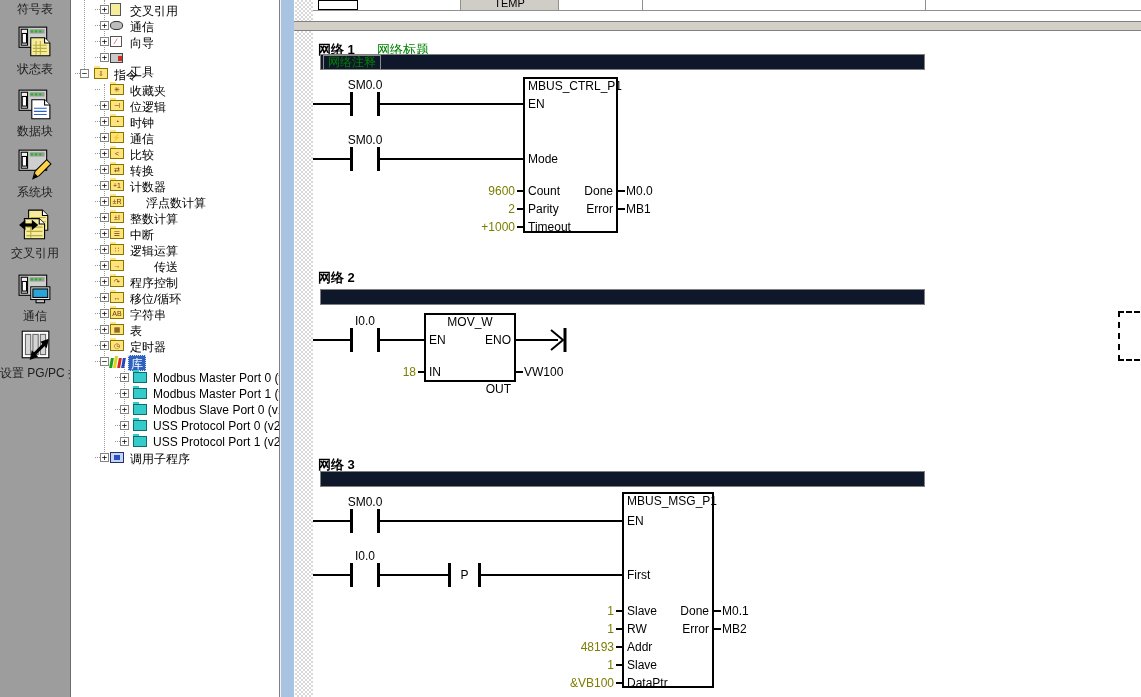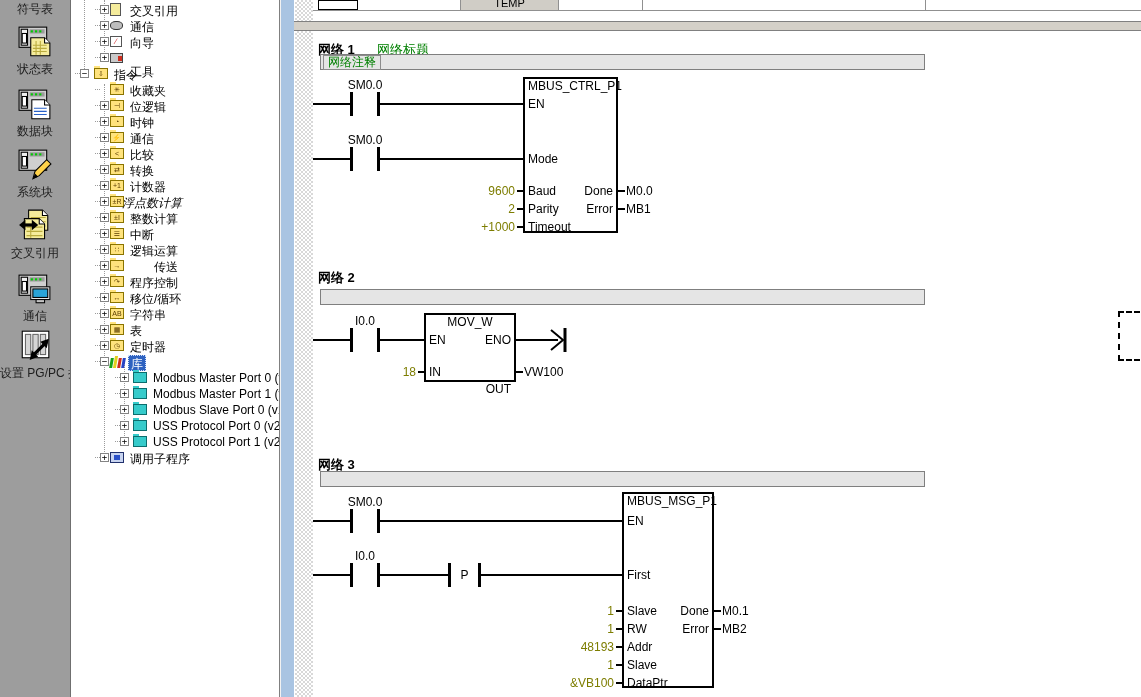--- a/index.html
+++ b/index.html
@@ -23,21 +23,21 @@
   .tlabel.sel{background:#2e62c0;color:#fff;border:1px dotted #cfe0ff}
   .tfold{width:14px;height:11px;background:#ffe37d;border:1px solid #8a7400;box-sizing:border-box;
          font-size:7px;line-height:9px;text-align:center;color:#5a3c00;overflow:hidden}
   .tfold.teal{background:#36cbcb;border-color:#0c6d6d;color:#063}
   .wire{background:#000;height:2px}
   .cbar{background:#000;width:3px;height:24px}
   .ltext{white-space:nowrap;color:#000}
   .olive{color:#7d7d00}
   .green{color:#008000}
   .netbox{border:2px solid #000;background:#fff;box-sizing:border-box}
-  .combar{background:#e5e5e5;border:1px solid #7f7f7f;box-sizing:border-box;height:16px}
+  .combar{background:#0f172a;border:1px solid #7f7f7f;box-sizing:border-box;height:16px}
   svg{display:block}
 </style>
 </head>
 <body>
 
 <div id="navbar" class="abs">
     <div class="abs" style="left: 0px; top: 0px; width: 70px; height: auto; background: transparent;"></div>
     <div class="abs nav-label" style="left: 0px; top: 1px; width: 70px; height: 14px;">符号表</div>
     <div class="abs" style="left: 0px; top: 25px; width: 70px; height: auto; background: transparent;"></div>
     <div class="abs" style="left: 18px; top: 25px; width: 34px; height: 34px;">
@@ -204,21 +204,21 @@
     <div class="abs dotstub" style="left: 23px; top: 185px; width: 5px;"></div>
     <div class="abs expander" style="left: 28px; top: 181px;">+</div>
     <div class="abs tfold" style="left: 38px; top: 180px; width: 14px; height: 11px;">+1</div>
     <div class="abs" style="left: 38px; top: 178px; width: 6px; height: 2px; background: rgb(255, 227, 125); border: 0px;"></div>
     <div class="abs tlabel" style="left: 56px; top: 179px; height: 14px;">计数器</div>
     <div class="abs" style="left: 0px; top: 194px; width: 207px; height: 16px; background: transparent;"></div>
     <div class="abs dotstub" style="left: 23px; top: 201px; width: 5px;"></div>
     <div class="abs expander" style="left: 28px; top: 197px;">+</div>
     <div class="abs tfold" style="left: 38px; top: 196px; width: 14px; height: 11px;">±R</div>
     <div class="abs" style="left: 38px; top: 194px; width: 6px; height: 2px; background: rgb(255, 227, 125); border: 0px;"></div>
-    <div class="abs tlabel" style="left: 48px; top: 195px; height: 14px; font-style: italic;">浮点数计算</div>
+    <div class="abs tlabel" style="left: 72px; top: 195px; height: 14px;">浮点数计算</div>
     <div class="abs" style="left: 0px; top: 210px; width: 207px; height: 16px; background: transparent;"></div>
     <div class="abs dotstub" style="left: 23px; top: 217px; width: 5px;"></div>
     <div class="abs expander" style="left: 28px; top: 213px;">+</div>
     <div class="abs tfold" style="left: 38px; top: 212px; width: 14px; height: 11px;">±I</div>
     <div class="abs" style="left: 38px; top: 210px; width: 6px; height: 2px; background: rgb(255, 227, 125); border: 0px;"></div>
     <div class="abs tlabel" style="left: 56px; top: 211px; height: 14px;">整数计算</div>
     <div class="abs" style="left: 0px; top: 226px; width: 207px; height: 16px; background: transparent;"></div>
     <div class="abs dotstub" style="left: 23px; top: 233px; width: 5px;"></div>
     <div class="abs expander" style="left: 28px; top: 229px;">+</div>
     <div class="abs tfold" style="left: 38px; top: 228px; width: 14px; height: 11px;">☰</div>
@@ -348,21 +348,21 @@
     <div class="abs wire" style="left: 380px; top: 103px; width: 143px;"></div>
     <div class="abs wire" style="left: 313px; top: 158px; width: 37px;"></div>
     <div class="abs cbar" style="left: 350px; top: 147px;"></div>
     <div class="abs cbar" style="left: 377px; top: 147px;"></div>
     <div class="abs ltext" style="left: 333px; top: 133px; width: 64px; text-align: center;">SM0.0</div>
     <div class="abs wire" style="left: 380px; top: 158px; width: 143px;"></div>
     <div class="abs netbox" style="left: 523px; top: 77px; width: 95px; height: 156px;"></div>
     <div class="abs ltext" style="left: 528px; top: 79px;">MBUS_CTRL_P1</div>
     <div class="abs ltext" style="left: 528px; top: 97px;">EN</div>
     <div class="abs ltext" style="left: 528px; top: 152px;">Mode</div>
-    <div class="abs ltext" style="left: 528px; top: 184px;">Baud</div>
+    <div class="abs ltext" style="left: 528px; top: 184px;">Count</div>
     <div class="abs ltext olive" style="left: 427px; top: 184px; width: 88px; text-align: right;">9600</div>
     <div class="abs wire" style="left: 517px; top: 190px; width: 6px;"></div>
     <div class="abs ltext" style="left: 528px; top: 202px;">Parity</div>
     <div class="abs ltext olive" style="left: 427px; top: 202px; width: 88px; text-align: right;">2</div>
     <div class="abs wire" style="left: 517px; top: 208px; width: 6px;"></div>
     <div class="abs ltext" style="left: 528px; top: 220px;">Timeout</div>
     <div class="abs ltext olive" style="left: 427px; top: 220px; width: 88px; text-align: right;">+1000</div>
     <div class="abs wire" style="left: 517px; top: 226px; width: 6px;"></div>
     <div class="abs ltext" style="left: 553px; top: 184px; width: 60px; text-align: right;">Done</div>
     <div class="abs wire" style="left: 618px; top: 190px; width: 7px;"></div>

